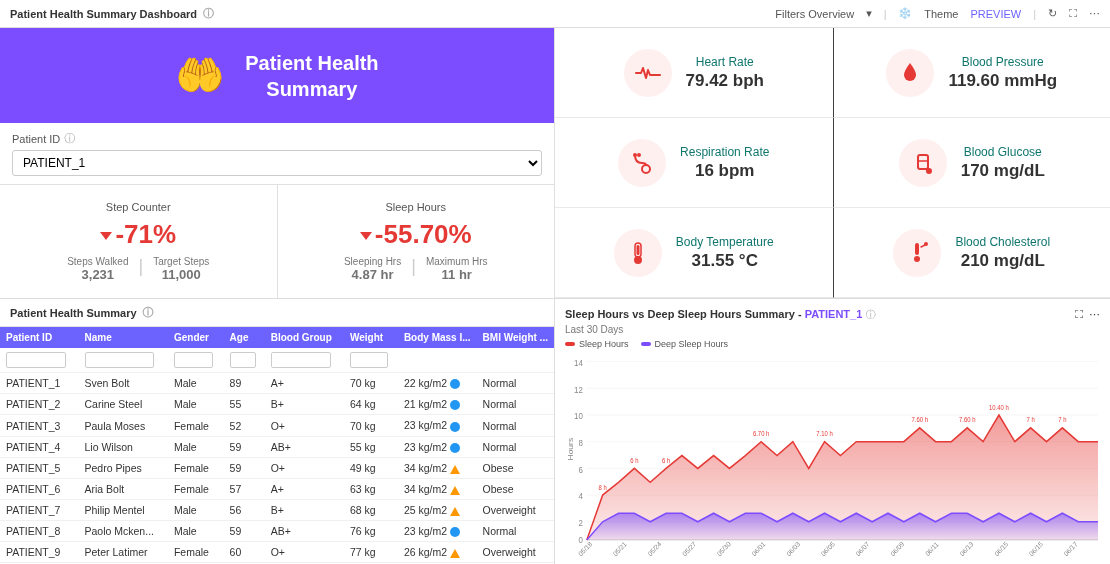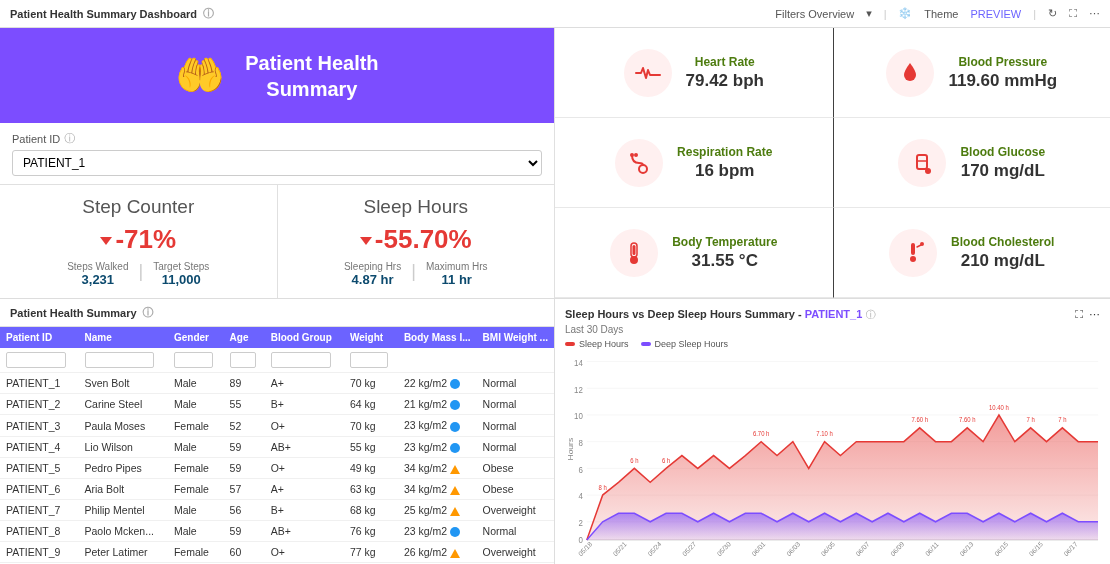--- a/index.html
+++ b/index.html
@@ -28,36 +28,36 @@
     .banner-text { color: white; text-align: center; }
     .banner-text h2 { font-size: 20px; font-weight: 700; line-height: 1.3; }
 
     .patient-id-row { background: #fff; padding: 8px 12px; border-bottom: 1px solid #e0e0e0; }
     .patient-id-label { font-size: 11px; color: #555; margin-bottom: 4px; display: flex; align-items: center; gap: 4px; }
     .patient-id-select { width: 100%; border: 1px solid #ccc; border-radius: 3px; padding: 4px 6px; font-size: 12px; background: #fff; }
 
     .metrics-row { display: flex; background: #fff; height: 130px; }
     .metric-box { flex: 1; display: flex; flex-direction: column; align-items: center; justify-content: center; padding: 10px; }
     .metric-box + .metric-box { border-left: 1px solid #e0e0e0; }
-    .metric-title { font-size: 19px; color: #555; font-weight: 500; margin-bottom: 6px; }
+    .metric-title { font-size: 11px; color: #555; font-weight: 500; margin-bottom: 6px; }
     .metric-value-big { font-size: 26px; font-weight: 700; color: #e53935; }
     .arrow-down { display: inline-block; width: 0; height: 0; border-left: 6px solid transparent; border-right: 6px solid transparent; border-top: 8px solid #e53935; margin-right: 3px; vertical-align: middle; }
     .metric-sub { display: flex; gap: 10px; font-size: 11px; color: #555; margin-top: 6px; }
     .metric-sub-item { text-align: center; }
     .metric-sub-item .sub-label { font-size: 10px; color: #777; }
-    .metric-sub-item .sub-val { font-size: 13px; font-weight: 600; color: #0c4a6e; }
+    .metric-sub-item .sub-val { font-size: 13px; font-weight: 600; color: #737373; }
     .divider-v { color: #ccc; font-size: 18px; }
 
     
     .right-panel { flex: 1; display: grid; grid-template-columns: 1fr 1fr; grid-template-rows: 1fr 1fr 1fr; background: #fff; }
     .vital-card { display: flex; align-items: center; justify-content: center; gap: 14px; padding: 10px; border-bottom: 1px solid #e8e8e8; }
     .vital-card:nth-child(2n) { border-left: 1px solid #404040; }
     .vital-icon { width: 48px; height: 48px; display: flex; align-items: center; justify-content: center; background: #fff0f0; border-radius: 50%; font-size: 22px; color: #e53935; flex-shrink: 0; }
     .vital-info { text-align: center; }
-    .vital-label { font-size: 12px; color: #4d7c0f; font-weight: bold; }
+    .vital-label { font-size: 12px; color: #0f766e; }
     .vital-value { font-size: 17px; font-weight: 700; color: #333; margin-top: 2px; }
 
     
     .bottom-section { display: flex; height: 266px; border-top: 1px solid #ddd; }
 
     
     .table-panel { width: 555px; background: #fff; overflow: hidden; border-right: 1px solid #ddd; display: flex; flex-direction: column; }
     .table-header-bar { display: flex; align-items: center; gap: 6px; padding: 6px 10px; font-size: 11px; font-weight: 600; border-bottom: 1px solid #e0e0e0; }
     .table-scroll { overflow-y: auto; flex: 1; }
     table { width: 100%; border-collapse: collapse; font-size: 10.5px; }

